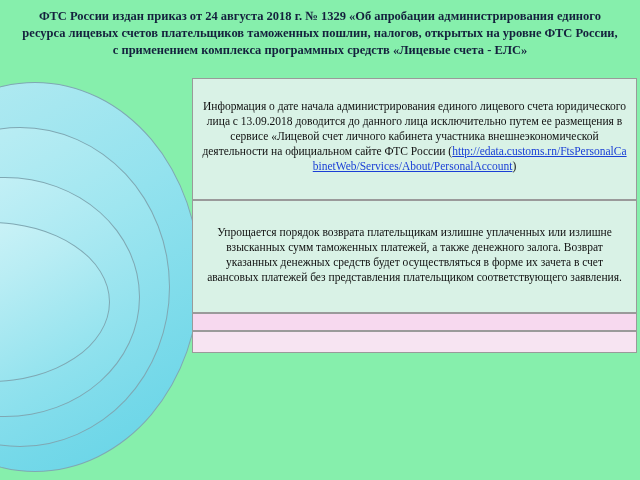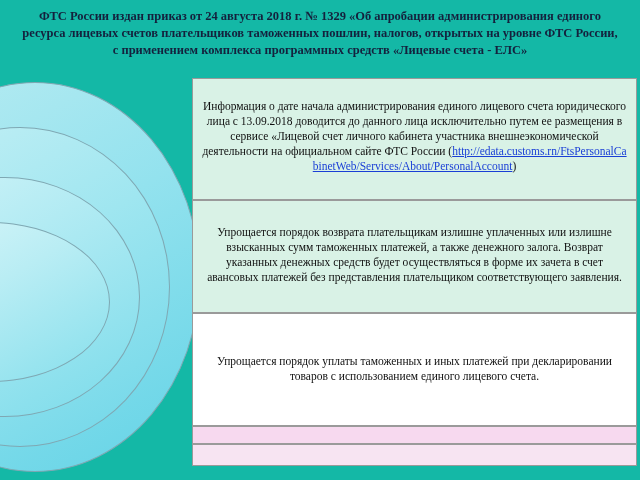--- a/index.html
+++ b/index.html
@@ -10,21 +10,21 @@
     width: 640px;
     height: 480px;
     background: #ffffff;
     font-family: "Liberation Serif", serif;
     overflow: hidden;
   }
   .slide {
     position: relative;
     width: 640px;
     height: 480px;
-    background: #14b8a6;
+    background: #86efac;
     box-sizing: border-box;
   }
   .title {
     position: absolute;
     left: 22px;
     top: 8px;
     width: 596px;
     text-align: center;
     font-family: "Liberation Serif", serif;
     font-weight: bold;
@@ -140,23 +140,20 @@
   <div class="panels">
 
     <div class="panel panel-1">
       <span>Информация о дате начала администрирования единого лицевого счета юридического лица с 13.09.2018 доводится до данного лица исключительно путем ее размещения в сервисе «Лицевой счет личного кабинета участника внешнеэкономической деятельности на официальном сайте ФТС России (</span><a class="link" href="#">http://edata.customs.rn/FtsPersonalCabinetWeb/Services/About/PersonalAccount</a><span>)</span>
     </div>
 
     <div class="panel panel-2">
       <span>Упрощается порядок возврата плательщикам излишне уплаченных или излишне взысканных сумм таможенных платежей, а также денежного залога. Возврат указанных денежных средств будет осуществляться в форме их зачета в счет авансовых платежей без представления плательщиком соответствующего заявления.</span>
     </div>
 
-    <div class="panel panel-3">
-      <span>Упрощается порядок уплаты таможенных и иных платежей при декларировании товаров с использованием единого лицевого счета.</span>
-    </div>
 
     <div class="panel panel-4">
       <span></span>
     </div>
 
     <div class="panel panel-5">
       <span></span>
     </div>
 
   </div>

